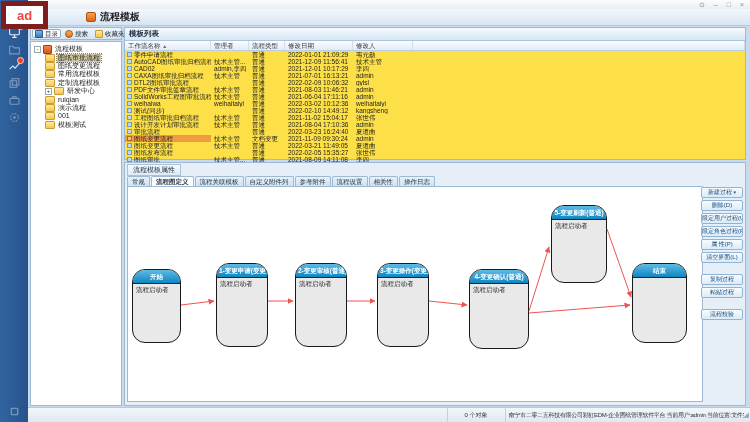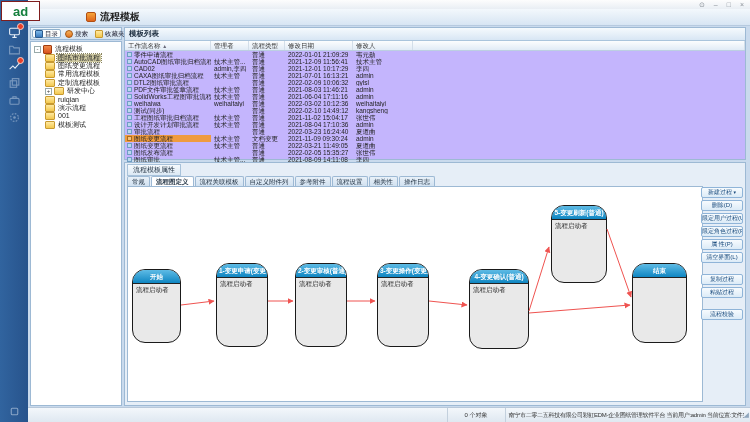--- a/index.html
+++ b/index.html
@@ -3,21 +3,21 @@
 <meta charset="utf-8">
 <style>
   html,body{margin:0;padding:0;}
   body{font-family:"Liberation Sans","DejaVu Sans",sans-serif;}
   .win{position:relative;width:750px;height:422px;background:#c9daed;overflow:hidden;font-family:"Liberation Sans","DejaVu Sans",sans-serif;}
 
   
   .titlebar{position:absolute;left:0;top:0;right:0;height:9px;background:linear-gradient(#fdfdfd,#e9eef4);border-bottom:1px solid #d5dce4;}
   .winctrl{position:absolute;top:0px;right:6px;display:flex;gap:9px;}
   .winctrl span{font-size:7px;line-height:9px;color:#8a9098;cursor:default;}
-  .logo{position:absolute;left:1px;top:1px;width:37px;height:18px;background:#fff;border:1px solid #7f1d1d;color:#15803d;font-weight:bold;font-size:13px;display:flex;align-items:center;justify-content:center;z-index:6;}
+  .logo{position:absolute;left:1px;top:1px;width:37px;height:18px;background:#fff;border:5px solid #7f1d1d;color:#ef4444;font-weight:bold;font-size:13px;display:flex;align-items:center;justify-content:center;z-index:6;}
   .sidebar{position:absolute;left:0;top:0;width:28px;height:422px;background:linear-gradient(90deg,#31649f,#27538c);z-index:5;display:flex;flex-direction:column;align-items:center;padding-top:25px;box-sizing:border-box;}
   .sicon{position:relative;width:16px;height:14px;margin-bottom:3px;display:flex;align-items:center;justify-content:center;}
   .sicon svg{width:13px;height:13px;}
   .sicon.dim{opacity:.42;}
   .badge{position:absolute;top:-2px;right:-2px;width:5px;height:5px;border-radius:50%;background:#e8402a;border:1px solid #f6cfc8;}
   .sidebottom{margin-top:auto;margin-bottom:4px;opacity:.5;}
 
   
   .appheader{position:absolute;left:28px;top:9px;right:0;height:16px;background:linear-gradient(#f3f8fc,#d7e5f3);border-bottom:1px solid #b6cadf;display:flex;align-items:center;padding-left:58px;gap:4px;z-index:2;}
   .appicon{width:10px;height:10px;border-radius:2px;background:linear-gradient(#f6a53a,#e0651c);border:1px solid #b14e12;box-sizing:border-box;}
@@ -35,21 +35,21 @@
   .tree{position:absolute;left:0;top:14px;right:0;bottom:0;background:#fff;border:1px solid #9db9d4;overflow:hidden;padding-top:3px;box-sizing:border-box;}
   .titem{display:flex;align-items:center;gap:2px;height:8.4px;font-size:7px;line-height:8px;padding-left:3px;white-space:nowrap;color:#222;cursor:default;}
   .titem.child{padding-left:14px;}
   .expander{width:7px;height:7px;border:1px solid #9aa;background:#fff;font-size:6px;line-height:5px;text-align:center;color:#444;box-sizing:border-box;flex:0 0 auto;}
   .rooticon{width:7px;height:7px;background:linear-gradient(#f08a4a,#d9531e);border:1px solid #a03c10;border-radius:1px;flex:0 0 auto;}
   .folder{width:8px;height:6px;background:linear-gradient(#ffe9a0,#f3c84f);border:1px solid #c89a30;border-radius:1px;flex:0 0 auto;}
   .titem .lbl{padding:0 1px;}
   .titem.sel .lbl{background:#cfc9a2;outline:1px dotted #8a845e;}
 
   
-  .listpanel{position:absolute;left:124px;top:27px;width:622px;height:133px;border:1px solid #9db9d4;background:#c4b5fd;box-sizing:border-box;}
+  .listpanel{position:absolute;left:124px;top:27px;width:622px;height:133px;border:1px solid #9db9d4;background:#fde047;box-sizing:border-box;}
   .caption{height:12px;background:linear-gradient(#f5fafd,#d8e6f4);border-bottom:1px solid #aac4dc;font-size:7.5px;font-weight:bold;color:#234;display:flex;align-items:center;padding-left:4px;}
   .thead,.trow{display:grid;grid-template-columns:86px 38px 36px 68px 60px 1fr;}
   .thead{height:9px;background:linear-gradient(#fcfdfe,#e1ebf6);border-bottom:1px solid #bccfe2;font-size:6.5px;color:#333;}
   .thead div{border-right:1px solid #d3dee9;padding-left:3px;line-height:9px;white-space:nowrap;overflow:hidden;}
   .thead .sort{color:#667;font-size:5px;}
   .trow{height:7px;font-size:6.5px;line-height:7px;color:#222;cursor:default;}
   .trow>div{padding-left:3px;white-space:nowrap;overflow:hidden;}
   .trow .nm{display:flex;align-items:center;gap:2px;padding-left:2px;}
   .rowicon{width:5px;height:5px;background:#bcd8ee;border:1px solid #6f9ec4;flex:0 0 auto;box-sizing:border-box;}
   .trow.sel .nm{background:#ef9b3f;}

